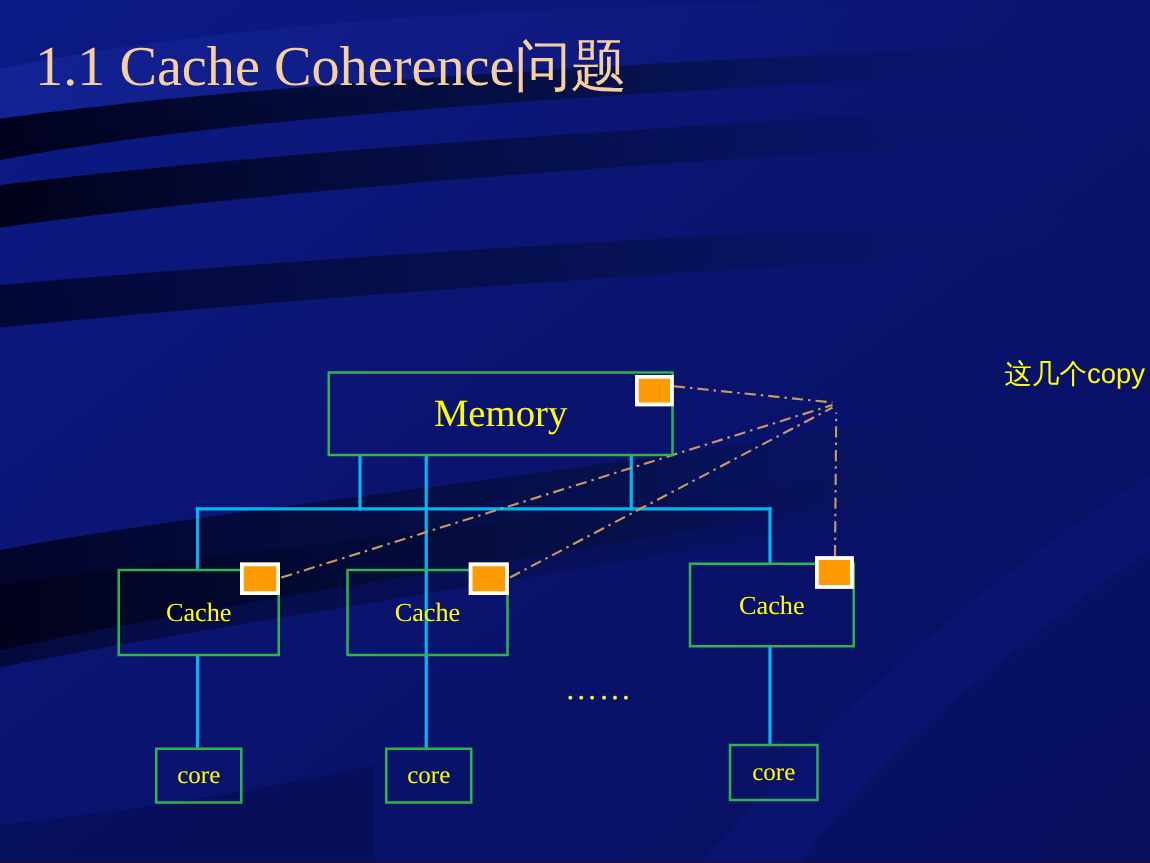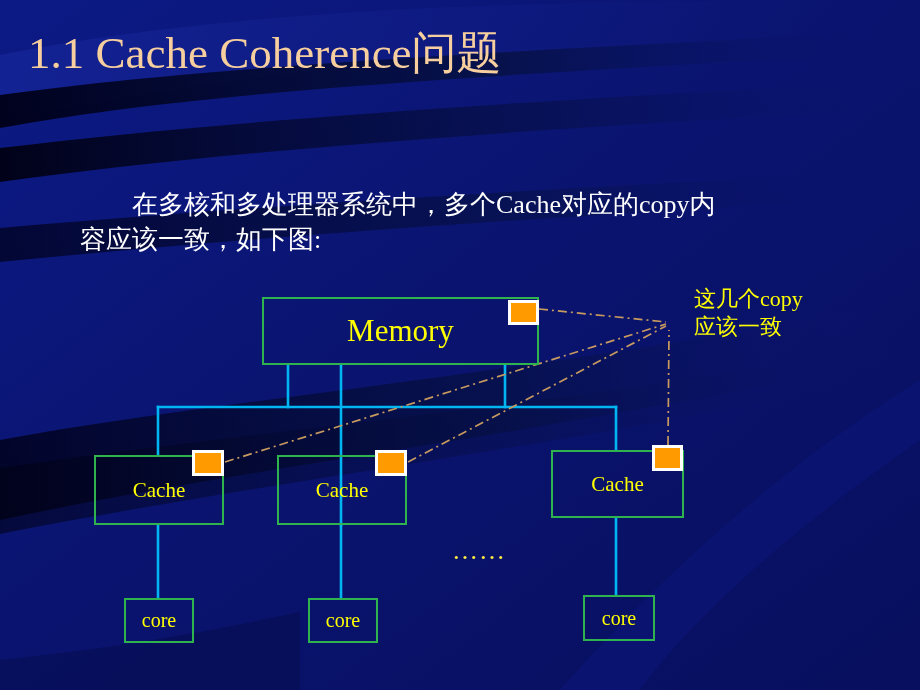--- a/index.html
+++ b/index.html
@@ -53,22 +53,22 @@
     text-indent: 52px;
   }
   .annotation {
     position: absolute;
     left: 694px;
     top: 285px;
     width: 222px;
     font-size: 22px;
     line-height: 1.28;
     color: #ffff00;
-    text-align: left;
-    font-family: Liberation Serif, serif;
+    text-align: right;
+    font-family: Liberation Sans, sans-serif;
   }
   .annotation .ln2 { display: block; }
 
   
   .node {
     position: absolute;
     box-sizing: border-box;
     border: 2px solid #2fb34e;
     background: transparent;
     color: #ffff00;
@@ -162,21 +162,20 @@
     <path d="M0,468 C240,432 540,410 920,340 L920,372 C540,450 240,486 0,534 Z" fill="url(#swoosh2)" opacity="0.6"></path>
 
     <path d="M0,660 C90,650 170,640 300,612 L300,690 L0,690 Z" fill="#050c4e" opacity="0.55"></path>
 
     <path d="M560,690 C640,600 760,480 920,380 L920,440 C790,530 690,620 640,690 Z" fill="#0d1a86" opacity="0.35"></path>
   </svg>
 
   <div class="title">1.1 Cache Coherence问题</div>
 
 
-  <div class="body-text">在多核和多处理器系统中，多个Cache对应的copy内容应该一致，如下图:</div>
 
   <svg id="wires" viewBox="0 0 920 690" preserveAspectRatio="none">
 
     <g stroke="#00b5f2" stroke-width="2.6" fill="none" stroke-linecap="square">
 
       <line x1="288" y1="365" x2="288" y2="407"></line>
 
       <line x1="341" y1="365" x2="341" y2="525"></line>
 
       <line x1="505" y1="365" x2="505" y2="407"></line>
@@ -195,21 +194,20 @@
     <g stroke="#c89a60" stroke-width="1.7" fill="none" stroke-dasharray="9 4 2 4" stroke-linecap="butt">
       <line x1="539" y1="309" x2="666" y2="322"></line>
       <line x1="225" y1="462" x2="666" y2="324"></line>
       <line x1="408" y1="462" x2="666" y2="326"></line>
       <line x1="668" y1="445" x2="669" y2="330"></line>
     </g>
   </svg>
 
   <div class="annotation">
     <span>这几个copy</span>
-    <span class="ln2">应该一致</span>
   </div>
 
   <div class="node node-memory">Memory</div>
 
   <div class="node node-cache node-cache-1">Cache</div>
   <div class="node node-cache node-cache-2">Cache</div>
   <div class="node node-cache node-cache-3">Cache</div>
 
   <div class="node node-core node-core-1">core</div>
   <div class="node node-core node-core-2">core</div>

